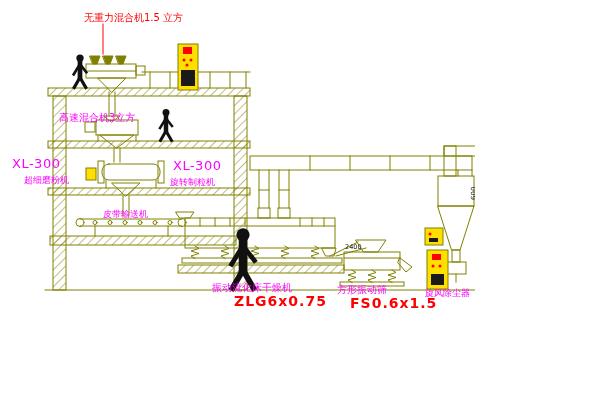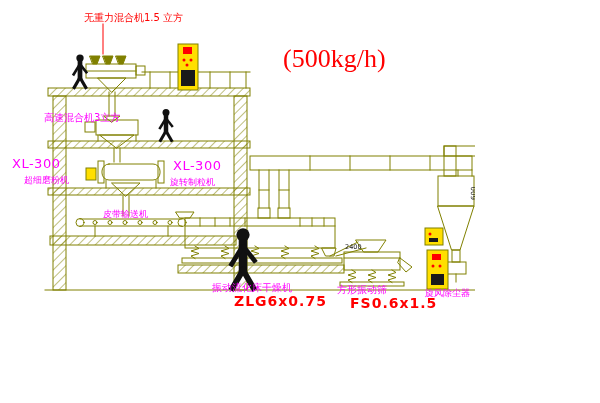--- a/index.html
+++ b/index.html
@@ -214,24 +214,23 @@
     <g>
       <use href="#person" transform="translate(80,88) scale(1.05)"></use>
       <use href="#person" transform="translate(166,141)"></use>
       <use href="#person" transform="translate(243,289) scale(1.9)"></use>
     </g>
   </svg>
 
   <div class="lbl red cjk-m" style="left:84px;top:12px;">无重力混合机1.5 立方</div>
 
   <div class="title-row">
-    <span class="title-cap">(500kg/h)</span>
   </div>
 
-  <div class="lbl magenta cjk-m" style="left:44px;top:112px;">高速混合机3立方</div>
+  <div class="lbl magenta cjk-m" style="left:59px;top:112px;">高速混合机3立方</div>
 
   <div class="lbl magenta model" style="left:12px;top:157px;">XL-300</div>
   <div class="lbl magenta cjk-s" style="left:8px;top:176px;margin-left:16px;">超细磨粉机</div>
 
   <div class="lbl magenta model" style="left:173px;top:159px;">XL-300</div>
   <div class="lbl magenta cjk-s" style="left:170px;top:178px;">旋转制粒机</div>
 
   <div class="lbl magenta cjk-s" style="left:103px;top:210px;">皮带输送机</div>
 
   <div class="lbl magenta cjk-m" style="left:212px;top:282px;">振动流化床干燥机</div>

